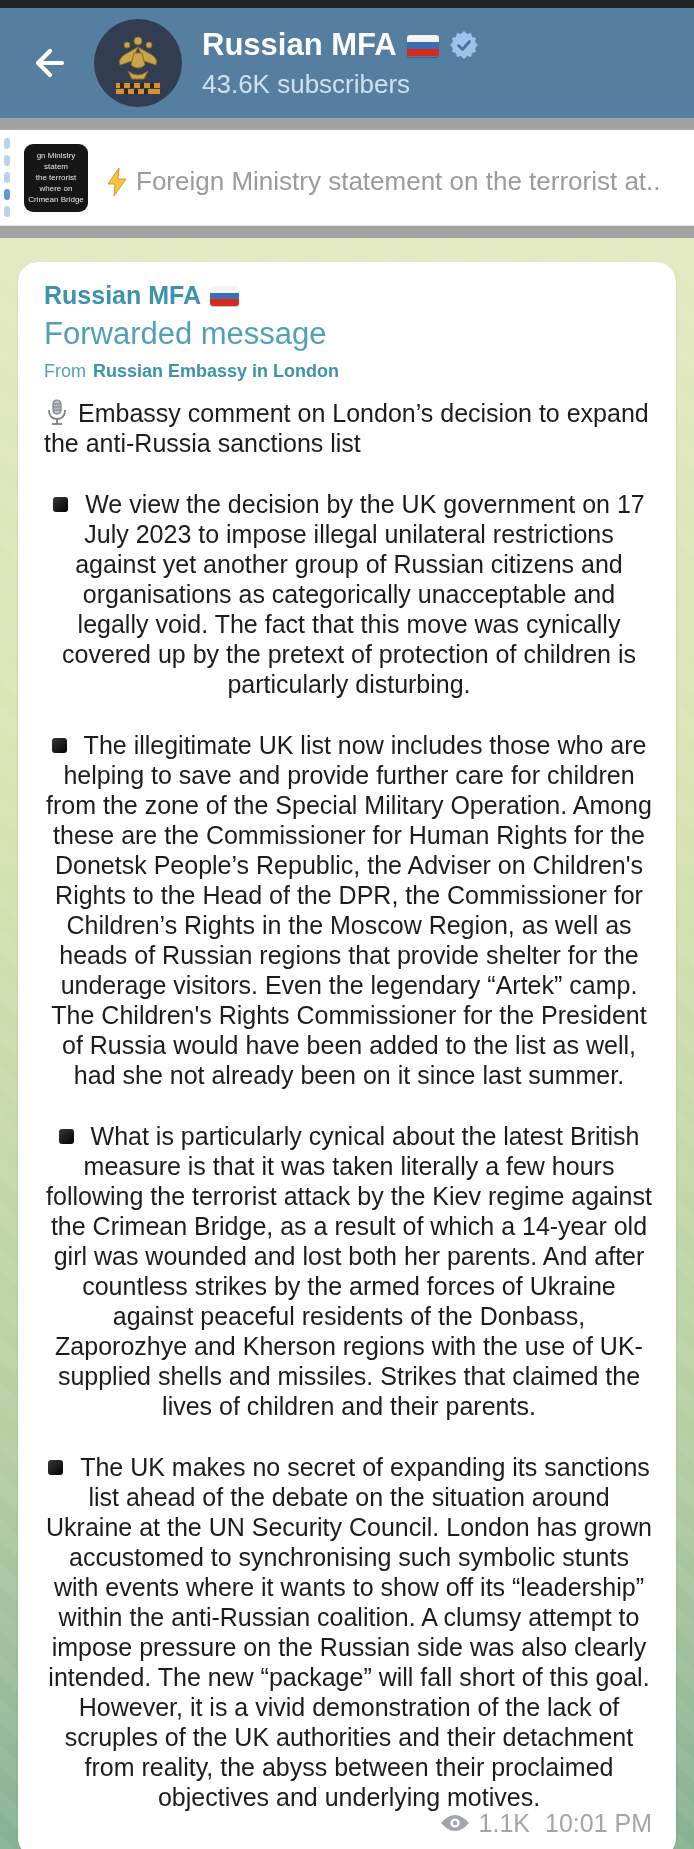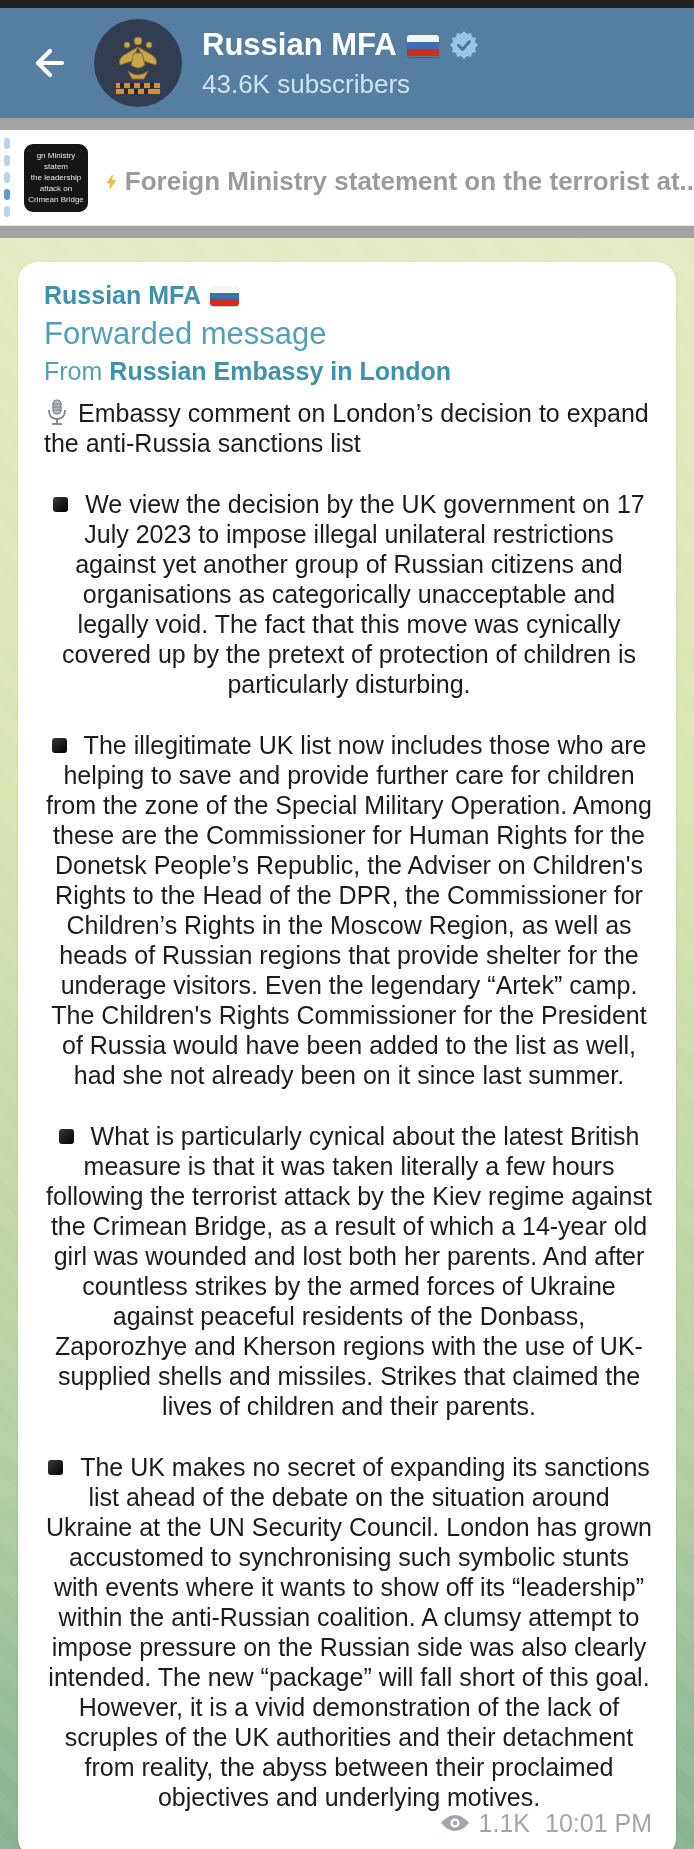--- a/index.html
+++ b/index.html
@@ -46,40 +46,40 @@
   .pin-indicator { position:absolute; left:4px; top:8px; bottom:8px; width:6px; display:flex; flex-direction:column; gap:6px; }
   .pin-indicator i { flex:1; border-radius:3px; background:#b9d4ea; }
   .pin-indicator i.active { background:#5f9bd0; }
   .pin-thumb {
     width:64px; height:68px; margin-left:24px; border-radius:9px; background:#161616; flex:0 0 auto;
     color:#e8e8e8; font-size:8px; line-height:11px; text-align:center;
     display:flex; flex-direction:column; justify-content:center; overflow:hidden; padding:2px;
   }
   .pin-texts { margin-left:18px; overflow:hidden; }
   .pin-label { color:#4a8fc4; font-size:26px; font-weight:bold; }
-  .pin-preview { color:#9b9b9b; font-size:26px; margin-top:8px; white-space:nowrap; display:flex; align-items:center; gap:8px;font-weight:bold; }
+  .pin-preview { color:#9b9b9b; font-size:26px; margin-top:8px; white-space:nowrap; display:flex; align-items:center; gap:8px; }
 
   
   .chat {
     flex:1 1 auto; position:relative; overflow:hidden;
     background:
       repeating-linear-gradient(45deg, rgba(255,255,255,.05) 0 16px, rgba(0,0,0,0) 16px 32px),
       linear-gradient(#e3e9c2 0%, #d8e4b2 35%, #b5cfa3 75%, #86b192 100%);
     padding:24px 18px 0 18px;
   }
 
   .bubble {
     background:#ffffff; border-radius:20px; padding:18px 22px 46px 26px;
     position:relative; box-shadow:0 1px 2px rgba(0,0,0,.15);
     font-size:25px; line-height:30px; color:#1c1c1c;
   }
   .sender-row { display:flex; align-items:center; gap:9px; }
   .sender { color:#3e92ad; font-weight:bold; font-size:25px; cursor:pointer; }
   .fwd { color:#51a0b8; font-size:31px; margin-top:9px; }
-  .from-row { color:#51a0b8; font-size:25px; margin-top:7px; }
+  .from-row { color:#51a0b8; font-size:18px; margin-top:7px; }
   .from-name { color:#3e92ad; font-weight:bold; margin-left:7px; cursor:pointer; }
 
   .msg-title { font-weight:normal; margin-top:12px; }
   .mic-icon { display:inline-block; vertical-align:-3px; margin-right:8px; }
 
   .para { margin-top:31px;text-align:center; }
   .bullet {
     display:inline-block; width:15px; height:15px; border-radius:3px; margin-right:17px;
     background:linear-gradient(135deg,#3a3a3a,#000000); vertical-align:1px;
   }
@@ -146,21 +146,21 @@
   <div class="pinned">
     <div class="pin-indicator">
       <i></i>
         <i></i>
         <i></i>
         <i class="active"></i>
         <i></i>
     </div>
     <div class="pin-thumb">
       <div>gn Ministry statem</div>
-      <div>the leadership attack on</div>
+      <div>the terrorist where on</div>
       <div>Crimean Bridge</div>
     </div>
     <div class="pin-texts">
       <div class="pin-preview">
         <svg width="22" height="30" viewBox="0 0 22 30">
           <path d="M13 1 L2 17 h7 L8 29 L20 12 h-8 Z" fill="#f5c242" stroke="#d89b1c" stroke-width="1"></path>
         </svg>
         <span>Foreign Ministry statement on the terrorist at..</span>
       </div>
     </div>

